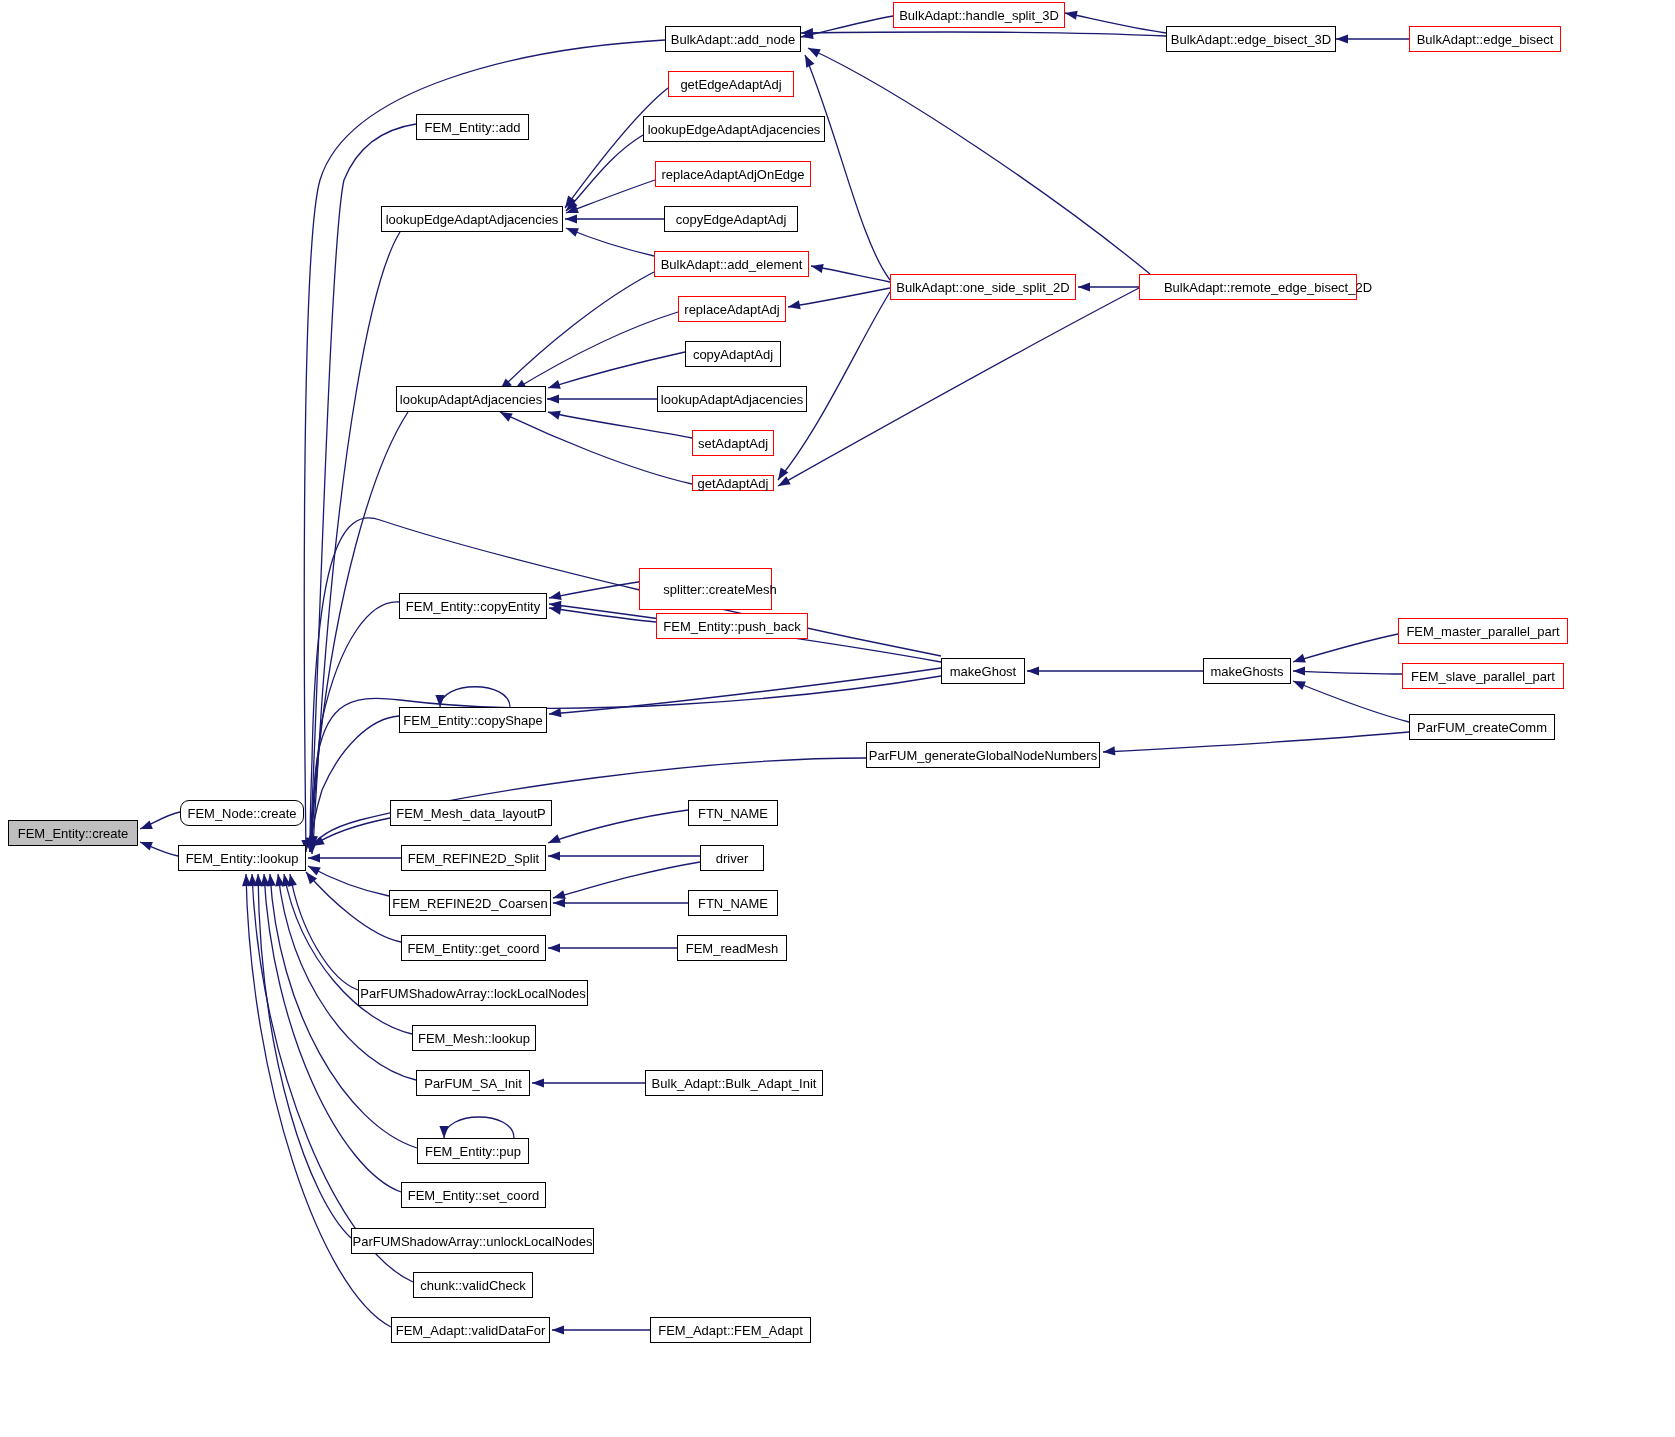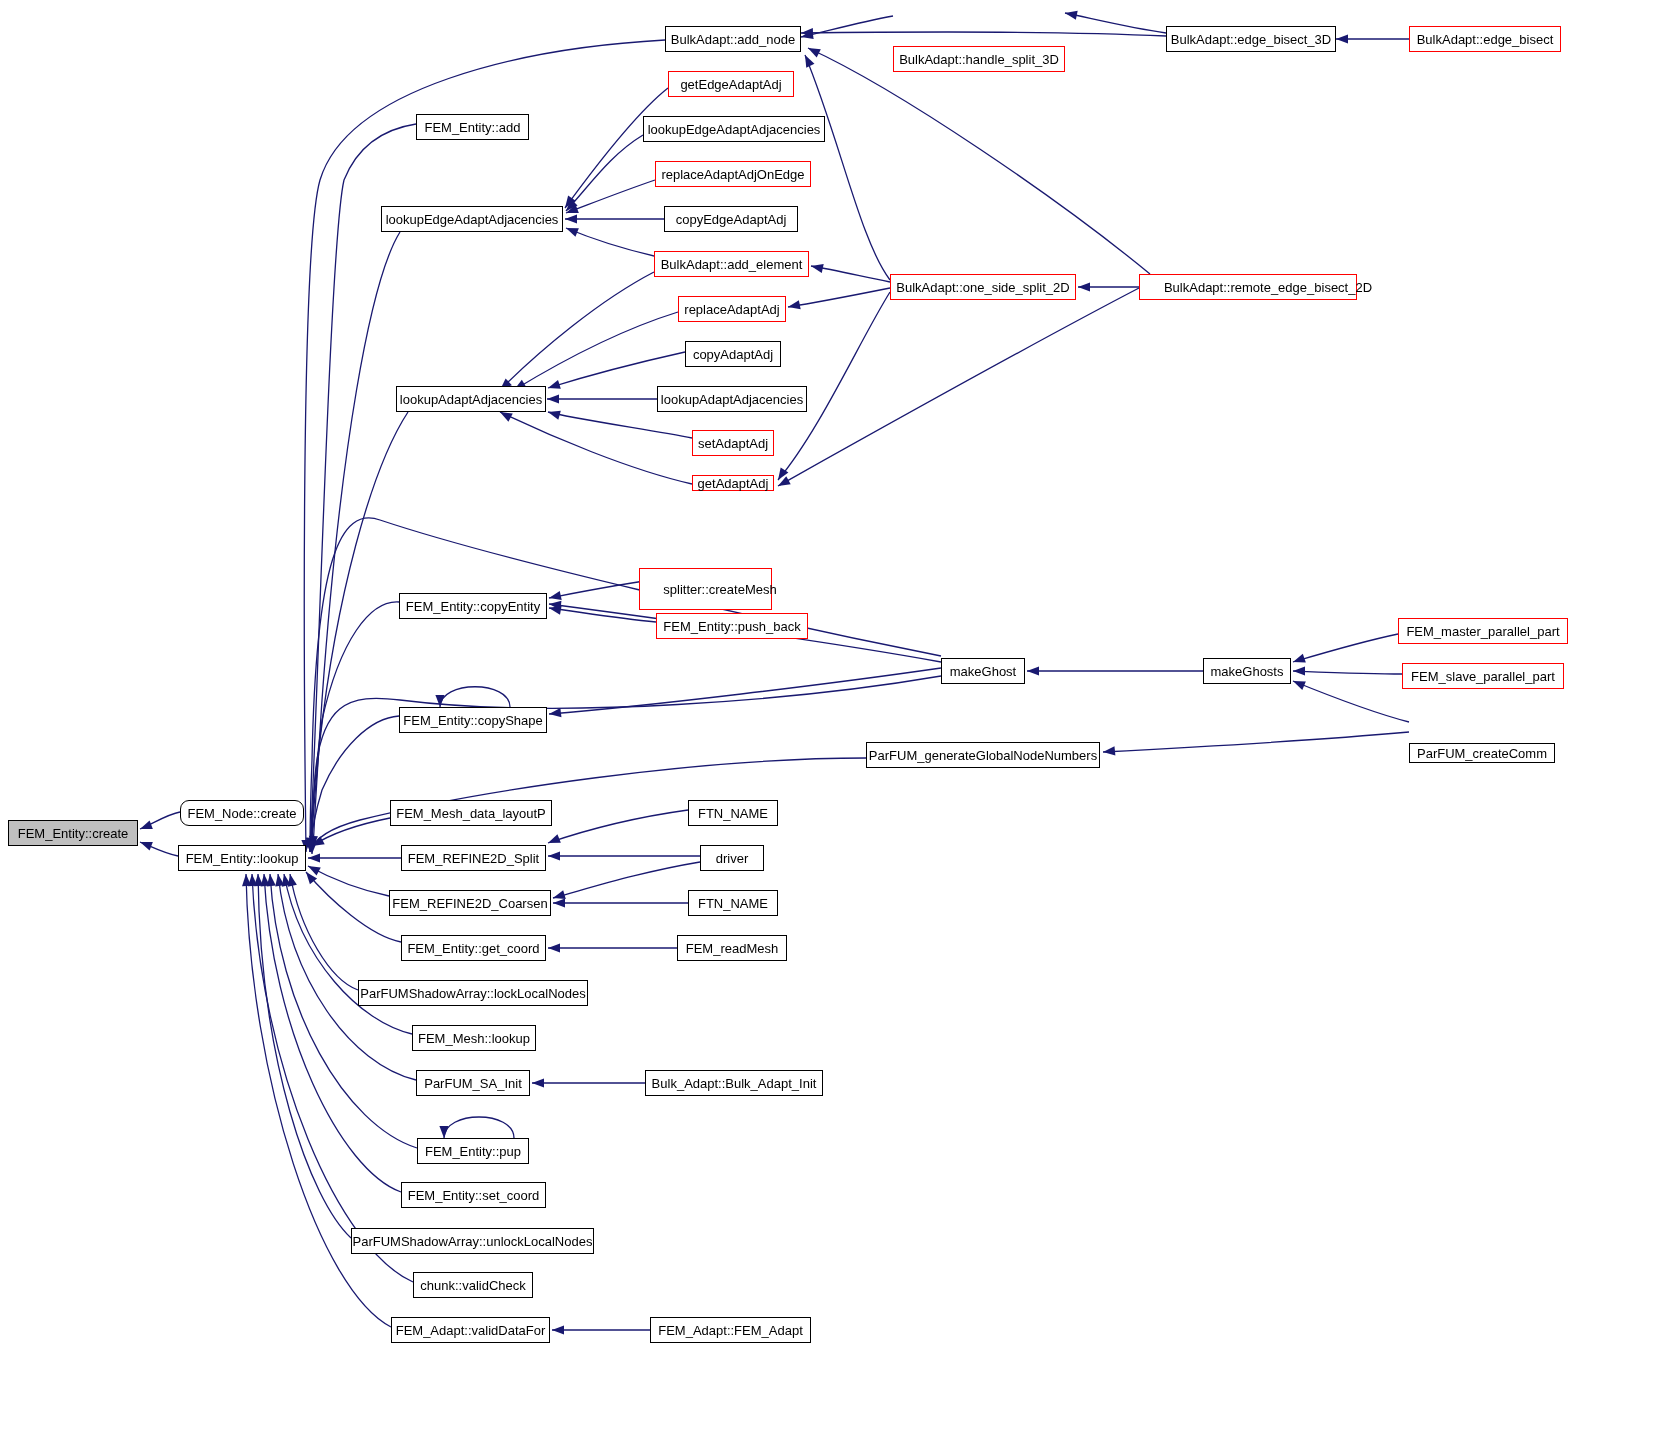--- a/index.html
+++ b/index.html
@@ -190,21 +190,21 @@
     </div>
     <div class="node" style="left: 180px; top: 800px; width: 124px; height: 26px; border-radius: 9px;">
       <span>FEM_Node::create</span>
     </div>
     <div class="node" style="left: 178px; top: 845px; width: 128px; height: 26px;">
       <span>FEM_Entity::lookup</span>
     </div>
     <div class="node" style="left: 665px; top: 26px; width: 136px; height: 26px;">
       <span>BulkAdapt::add_node</span>
     </div>
-    <div class="node red" style="left: 893px; top: 2px; width: 172px; height: 26px; margin-top: 44px;">
+    <div class="node red" style="left: 893px; top: 2px; width: 172px; height: 26px;">
       <span>BulkAdapt::handle_split_3D</span>
     </div>
     <div class="node" style="left: 1166px; top: 26px; width: 170px; height: 26px;">
       <span>BulkAdapt::edge_bisect_3D</span>
     </div>
     <div class="node red" style="left: 1409px; top: 26px; width: 152px; height: 26px;">
       <span>BulkAdapt::edge_bisect</span>
     </div>
     <div class="node red" style="left: 668px; top: 71px; width: 126px; height: 26px;">
       <span>getEdgeAdaptAdj</span>
@@ -268,21 +268,21 @@
     </div>
     <div class="node red" style="left: 1398px; top: 618px; width: 170px; height: 26px;">
       <span>FEM_master_parallel_part</span>
     </div>
     <div class="node red" style="left: 1402px; top: 663px; width: 162px; height: 26px;">
       <span>FEM_slave_parallel_part</span>
     </div>
     <div class="node" style="left: 399px; top: 707px; width: 148px; height: 26px;">
       <span>FEM_Entity::copyShape</span>
     </div>
-    <div class="node" style="left: 1409px; top: 714px; width: 146px; height: 20px; margin-top: 29px;">
+    <div class="node" style="left: 1409px; top: 714px; width: 146px; height: 26px;">
       <span>ParFUM_createComm</span>
     </div>
     <div class="node" style="left: 866px; top: 742px; width: 234px; height: 26px;">
       <span>ParFUM_generateGlobalNodeNumbers</span>
     </div>
     <div class="node" style="left: 390px; top: 800px; width: 162px; height: 26px;">
       <span>FEM_Mesh_data_layoutP</span>
     </div>
     <div class="node" style="left: 688px; top: 800px; width: 90px; height: 26px;">
       <span>FTN_NAME</span>

